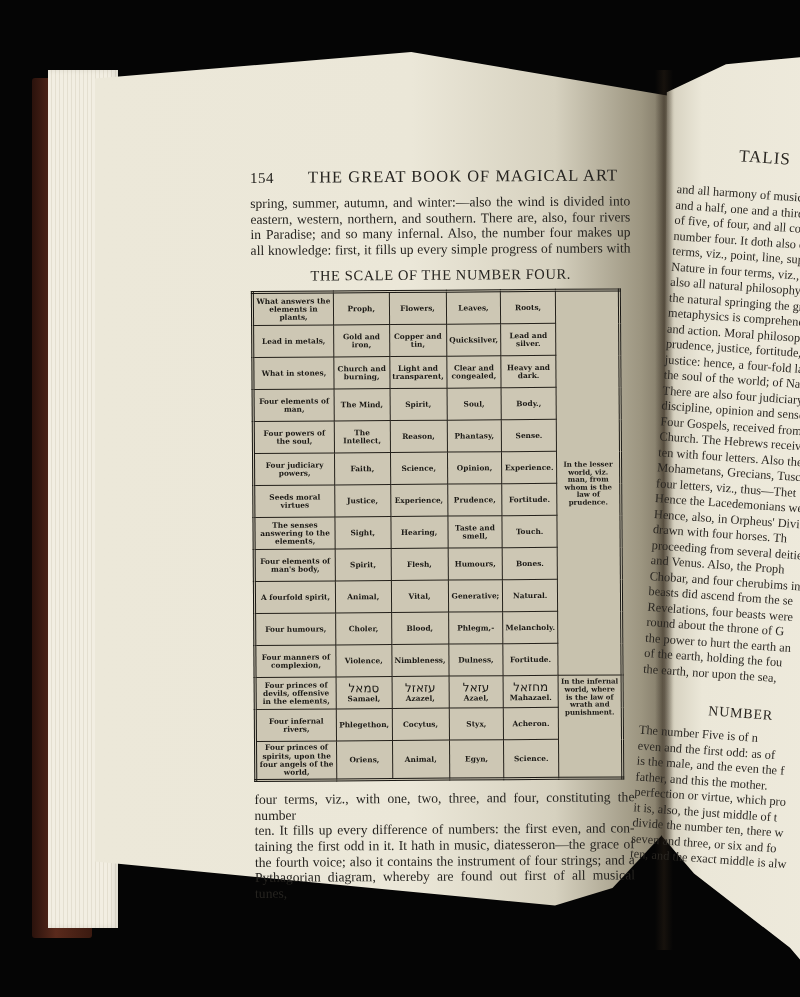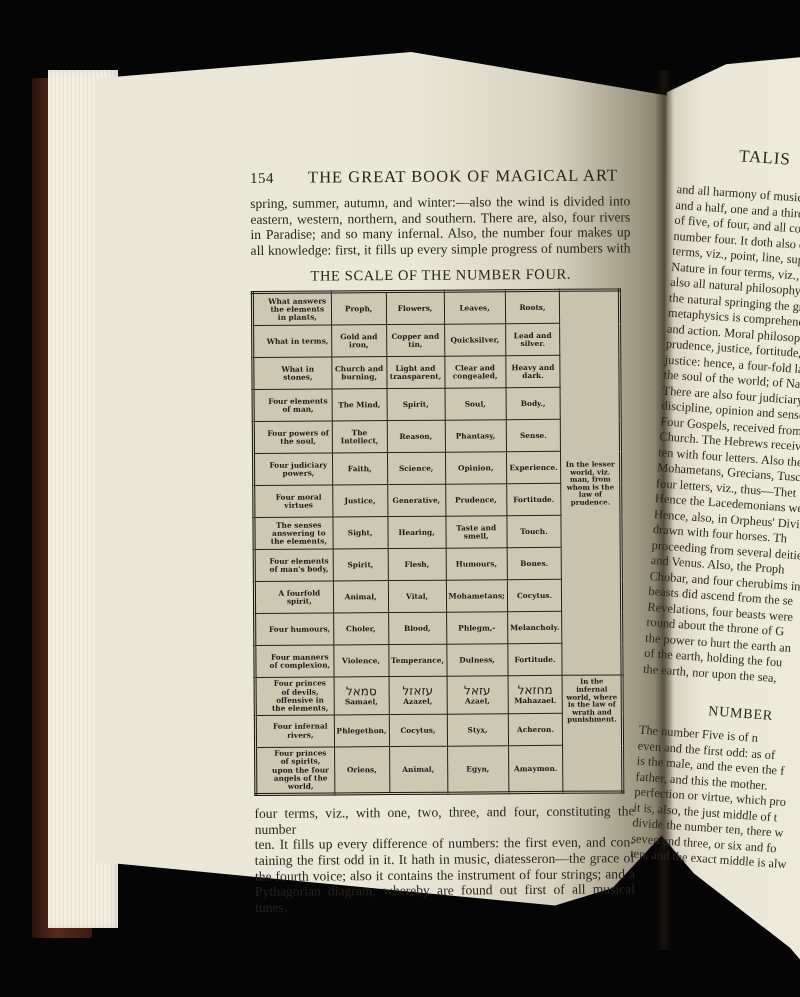--- a/index.html
+++ b/index.html
@@ -53,21 +53,21 @@
       font-weight: bold;
       color: #1c1a16;
     }
     .scale-table td {
       border: 1.5px solid #24211b;
       text-align: center; vertical-align: middle;
       font-size: 7.4px; line-height: 8.2px;
       padding: 2px 2px;
       height: 27px;
     }
-    .scale-table td.label { width: 75px; padding-left: 12px; }
+    .scale-table td.label { width: 75px; }
     .scale-table td.world { width: 58px; font-size: 7px; line-height: 7.6px; background: #c8c2ae; }
     .scale-table .heb { display: block; font-family: "DejaVu Sans", sans-serif; font-size: 12px; line-height: 13px; font-weight: normal; }
     .lp-after { margin-top: 10px; }
     .rp-content {
       position: absolute; left: 680px; top: 142px; width: 200px;
       color: #2a2722; transform: rotate(4deg); transform-origin: left top;
       white-space: nowrap;
     }
     .rp-head { font-size: 17px; letter-spacing: 1px; margin-left: 60px; margin-bottom: 20px; }
     .rp-line { font-size: 12.4px; line-height: 15.5px; }
@@ -98,21 +98,21 @@
     <tbody id="scale-body">
         <tr>
           <td class="label">What answers the elements in plants,</td>
           <td>Proph,</td>
           <td>Flowers,</td>
           <td>Leaves,</td>
           <td>Roots,</td>
           <td class="world" rowspan="12">In the lesser world, viz. man, from whom is the law of prudence.</td>
         </tr>
         <tr>
-          <td class="label">What in terms,</td>
+          <td class="label">Lead in metals,</td>
           <td>Gold and iron,</td>
           <td>Copper and tin,</td>
           <td>Quicksilver,</td>
           <td>Lead and silver.</td>
         </tr>
         <tr>
           <td class="label">What in stones,</td>
           <td>Church and burning,</td>
           <td>Light and transparent,</td>
           <td>Clear and congealed,</td>
@@ -133,23 +133,23 @@
           <td>Sense.</td>
         </tr>
         <tr>
           <td class="label">Four judiciary powers,</td>
           <td>Faith,</td>
           <td>Science,</td>
           <td>Opinion,</td>
           <td>Experience.</td>
         </tr>
         <tr>
-          <td class="label">Four moral virtues</td>
+          <td class="label">Seeds moral virtues</td>
           <td>Justice,</td>
-          <td>Generative,</td>
+          <td>Experience,</td>
           <td>Prudence,</td>
           <td>Fortitude.</td>
         </tr>
         <tr>
           <td class="label">The senses answering to the elements,</td>
           <td>Sight,</td>
           <td>Hearing,</td>
           <td>Taste and smell,</td>
           <td>Touch.</td>
         </tr>
@@ -157,34 +157,34 @@
           <td class="label">Four elements of man's body,</td>
           <td>Spirit,</td>
           <td>Flesh,</td>
           <td>Humours,</td>
           <td>Bones.</td>
         </tr>
         <tr>
           <td class="label">A fourfold spirit,</td>
           <td>Animal,</td>
           <td>Vital,</td>
-          <td>Mohametans;</td>
-          <td>Cocytus.</td>
+          <td>Generative;</td>
+          <td>Natural.</td>
         </tr>
         <tr>
           <td class="label">Four humours,</td>
           <td>Choler,</td>
           <td>Blood,</td>
           <td>Phlegm,-</td>
           <td>Melancholy.</td>
         </tr>
         <tr>
           <td class="label">Four manners of complexion,</td>
           <td>Violence,</td>
-          <td>Temperance,</td>
+          <td>Nimbleness,</td>
           <td>Dulness,</td>
           <td>Fortitude.</td>
         </tr>
         <tr>
           <td class="label">Four princes of devils, offensive in the elements,</td>
           <td><span class="heb">סמאל</span><span>Samael,</span></td>
           <td><span class="heb">עזאזל</span><span>Azazel,</span></td>
           <td><span class="heb">עזאל</span><span>Azael,</span></td>
           <td><span class="heb">מחזאל</span><span>Mahazael.</span></td>
           <td class="world" rowspan="3" style="vertical-align: top;">In the infernal world, where is the law of wrath and punishment.</td>
@@ -194,21 +194,21 @@
           <td>Phlegethon,</td>
           <td>Cocytus,</td>
           <td>Styx,</td>
           <td>Acheron.</td>
         </tr>
         <tr>
           <td class="label">Four princes of spirits, upon the four angels of the world,</td>
           <td>Oriens,</td>
           <td>Animal,</td>
           <td>Egyn,</td>
-          <td>Amaymon.</td>
+          <td>Science.</td>
         </tr>
       </tbody>
   </table>
   <div class="lp-after">
     <div class="para">four terms, viz., with one, two, three, and four, constituting the number</div>
     <div class="para">ten.  It fills up every difference of numbers: the first even, and con-</div>
     <div class="para">taining the first odd in it.  It hath in music, diatesseron—the grace of</div>
     <div class="para">the fourth voice; also it contains the instrument of four strings; and a</div>
     <div class="para last">Pythagorian diagram, whereby are found out first of all musical tunes,</div>
   </div>

